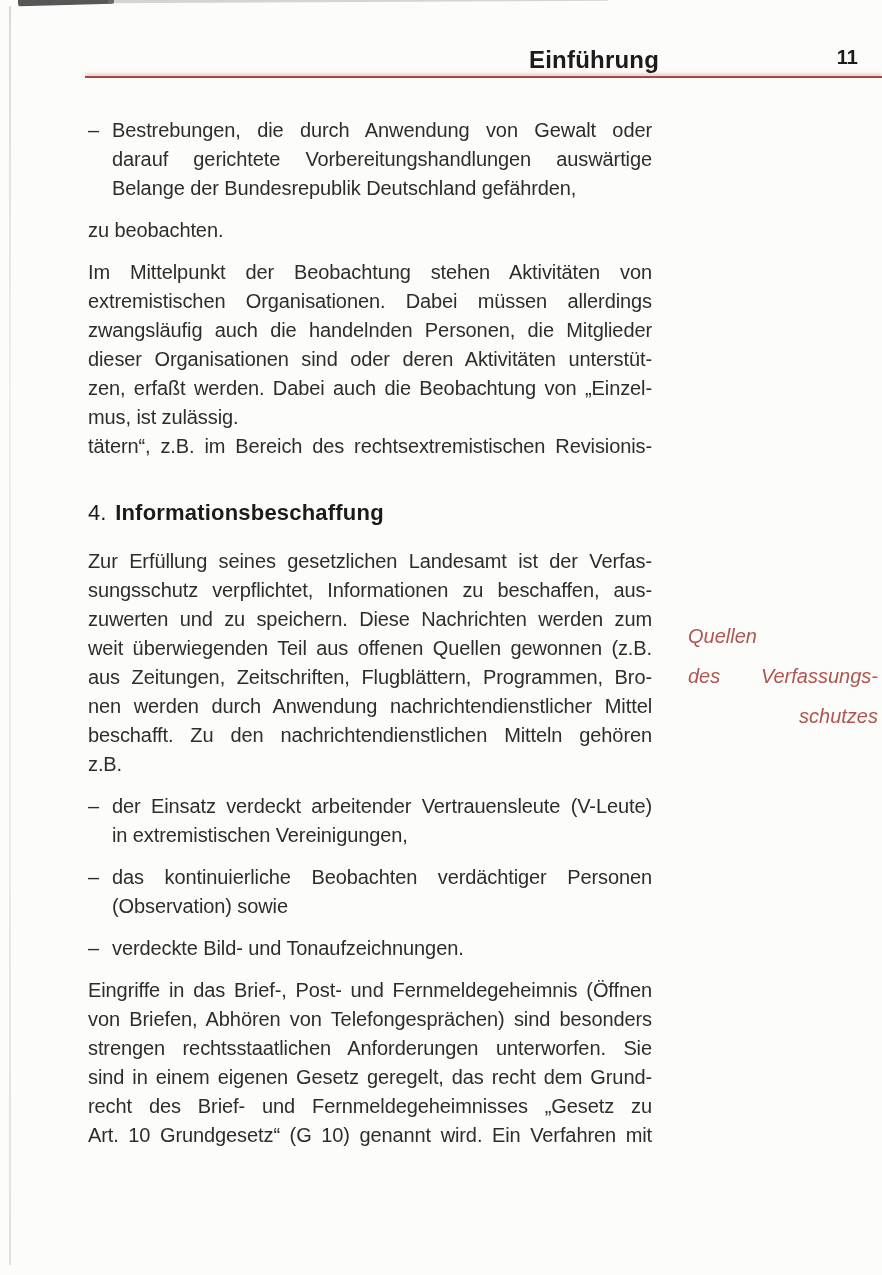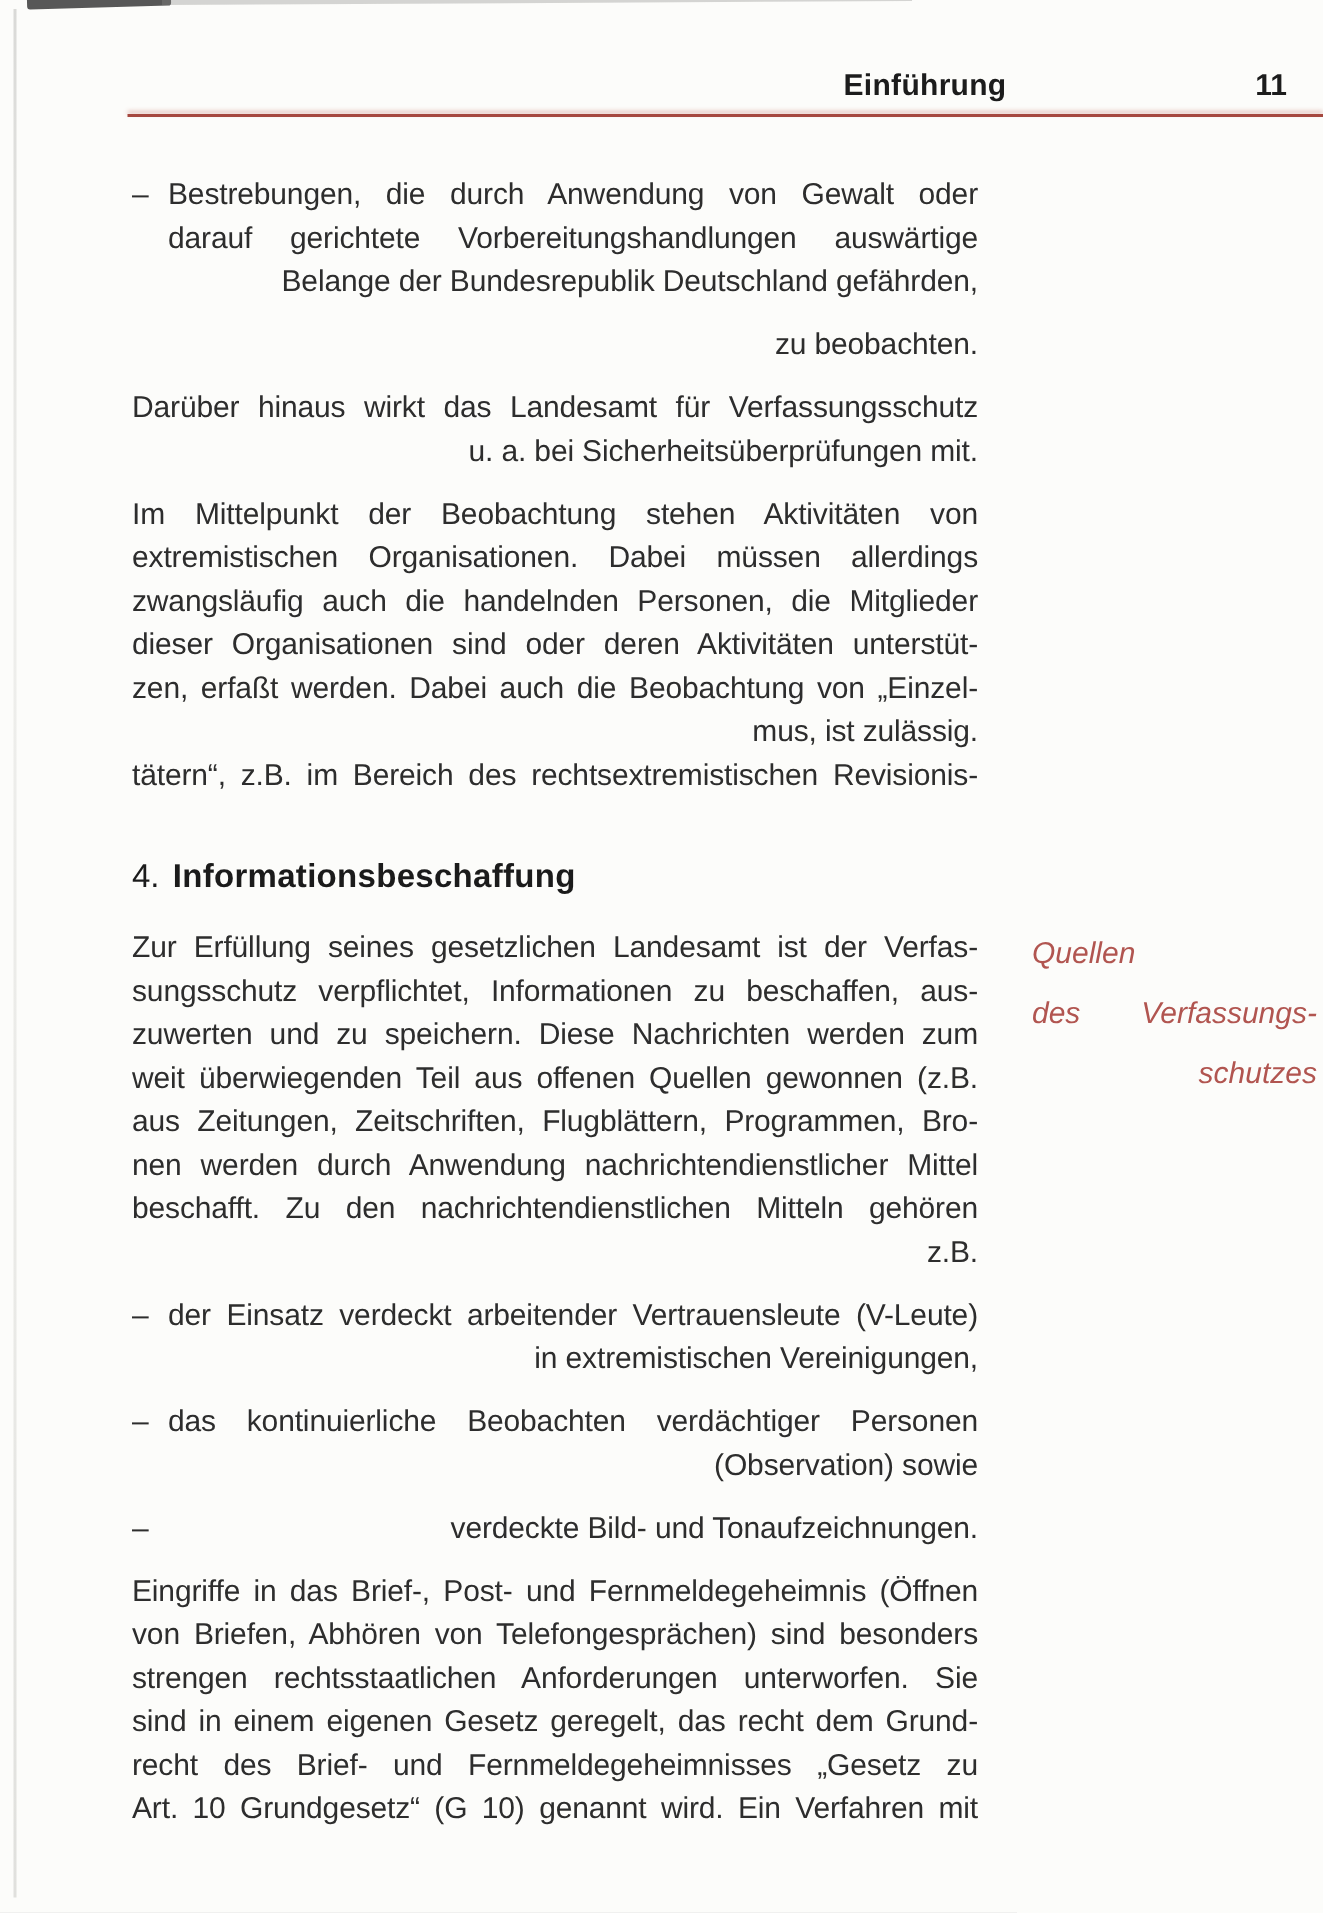--- a/index.html
+++ b/index.html
@@ -22,40 +22,40 @@
   .corner-smudge {
     position: absolute; left: 18px; top: -4px; width: 96px; height: 9px;
     background: #3a3a3a; transform: rotate(-1.6deg); border-radius: 2px; opacity: .85;
   }
   .corner-smudge2 {
     position: absolute; left: 108px; top: -5px; width: 500px; height: 7px;
     background: #8a8a88; transform: rotate(-0.3deg); opacity: .35;
   }
   
   .header-title {
-    position: absolute; top: 46px; left: 16px; width: 655px;
-    text-align: right; font-weight: bold; font-size: 20px; color: #1c1c1c;
+    position: absolute; top: 46px; left: 4px; width: 655px;
+    text-align: right; font-weight: bold; font-size: 24px; color: #1c1c1c;
     letter-spacing: .2px;
   }
   .page-number {
     position: absolute; top: 46px; right: 24px;
     font-weight: bold; font-size: 20px; color: #1c1c1c;
   }
   .header-rule {
     position: absolute; top: 76px; left: 85px; right: 0; height: 2px;
     background: #a5483f;
     box-shadow: 0 -2px 3px rgba(196, 110, 100, .45);
   }
   
   .content {
     position: absolute; left: 88px; top: 116px; width: 564px;
     font-size: 20px; line-height: 29px; letter-spacing: -0.1px;
   }
   .para { margin: 0 0 13px 0; }
-  .line { text-align: right; }
+  .line { text-align: left; }
   .line.just { text-align: justify; text-align-last: justify; }
   .bullet-item { display: flex; margin: 0 0 13px 0; }
   .bullet-dash { width: 24px; flex: 0 0 24px; }
   .bullet-body { flex: 1; min-width: 0; }
   .section-heading {
     margin: 37px 0 19px 0; font-size: 22px; line-height: 30px; color: #1b1b1b;
   }
   .section-heading .num { font-weight: normal; margin-right: 9px; }
   .section-heading .ttl { font-weight: bold; letter-spacing: .2px; }
   
@@ -87,24 +87,20 @@
           <div class="line just">Bestrebungen, die durch Anwendung von Gewalt oder</div>
           <div class="line just">darauf gerichtete Vorbereitungshandlungen auswärtige</div>
           <div class="line">Belange der Bundesrepublik Deutschland gefährden,</div>
         </div>
     </div>
 
     <div class="para">
         <div class="line">zu beobachten.</div>
       </div>
 
-    <div class="para">
-        <div class="line just">Darüber hinaus wirkt das Landesamt für Verfassungsschutz</div>
-        <div class="line">u. a. bei Sicherheitsüberprüfungen mit.</div>
-      </div>
 
     <div class="para">
         <div class="line just">Im Mittelpunkt der Beobachtung stehen Aktivitäten von</div>
         <div class="line just">extremistischen Organisationen. Dabei müssen allerdings</div>
         <div class="line just">zwangsläufig auch die handelnden Personen, die Mitglieder</div>
         <div class="line just">dieser Organisationen sind oder deren Aktivitäten unterstüt-</div>
         <div class="line just">zen, erfaßt werden. Dabei auch die Beobachtung von „Einzel-</div>
         <div class="line">mus, ist zulässig.</div>
         <div class="line just">tätern“, z.B. im Bereich des rechtsextremistischen Revisionis-</div>
       </div>

